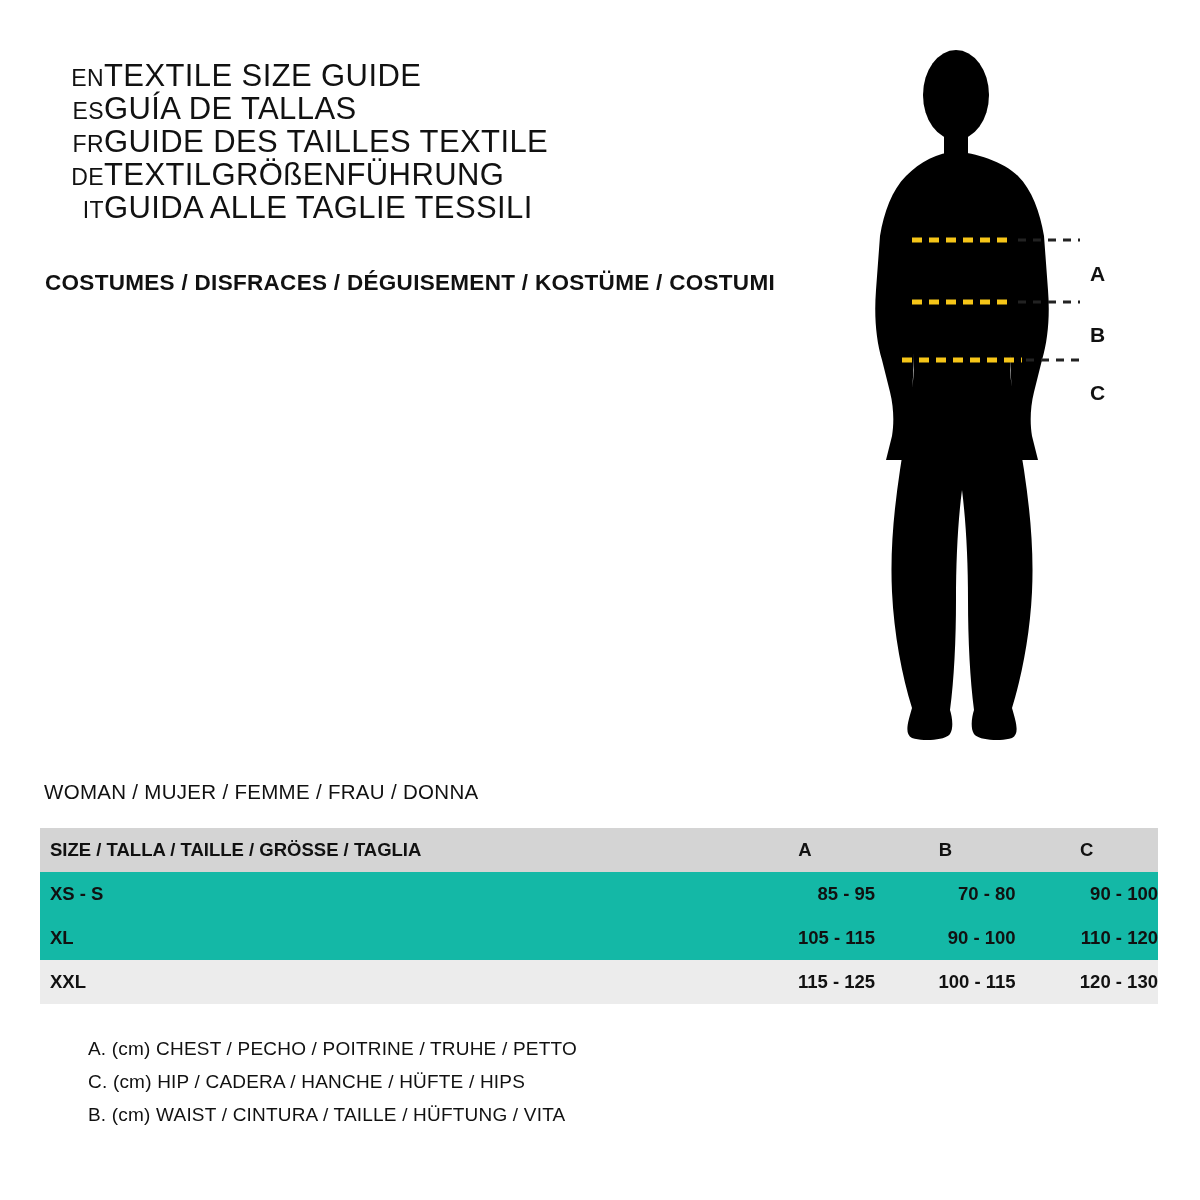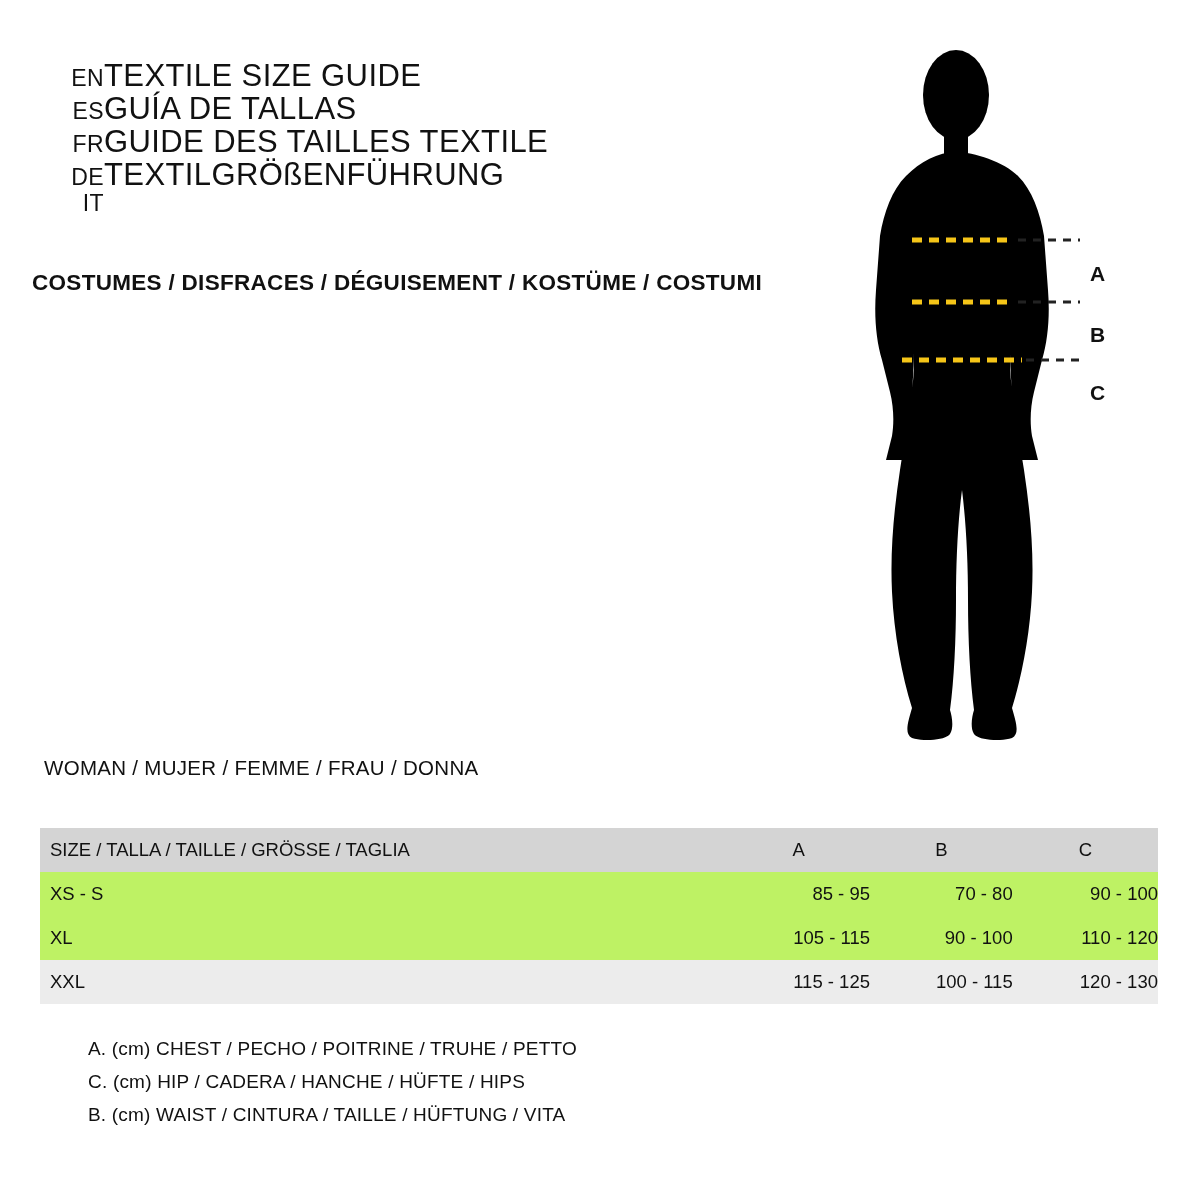--- a/index.html
+++ b/index.html
@@ -35,21 +35,21 @@
     letter-spacing: 0.4px;
     color: #111;
   }
   .lang-text {
     font-size: 31px;
     letter-spacing: 0.4px;
     color: #111;
   }
   .costumes-line {
     position: absolute;
-    left: 32px;
+    left: 45px;
     top: 270px;
     font-size: 22.5px;
     font-weight: bold;
     letter-spacing: 0.3px;
     color: #111;
   }
 
   
   .figure-wrap {
     position: absolute;
@@ -70,53 +70,53 @@
     color: #111;
   }
   .label-a { left: 240px; top: 222px; }
   .label-b { left: 240px; top: 283px; }
   .label-c { left: 240px; top: 341px; }
 
   
   .table-title {
     position: absolute;
     left: 44px;
-    top: 756px;
+    top: 780px;
     font-size: 20.5px;
     letter-spacing: 0.3px;
     color: #111;
   }
   table.size-table {
     position: absolute;
     left: 40px;
     top: 828px;
     width: 1118px;
     border-collapse: collapse;
     font-size: 18.5px;
   }
   table.size-table th,
   table.size-table td {
     padding: 0;
     height: 44px;
-    font-weight: normal;
+    font-weight: bold;
     color: #111;
   }
   table.size-table thead tr {
     background: #d4d4d4;
   }
   table.size-table thead th.col-label {
     text-align: left;
     padding-left: 10px;
     font-size: 18.5px;
   }
   table.size-table thead th.col-meas {
     text-align: center;
     font-size: 18.5px;
   }
-  table.size-table tbody tr.odd { background: #bef264; }
+  table.size-table tbody tr.odd { background: #14b8a6; }
   table.size-table tbody tr.even { background: #ececec; }
   table.size-table tbody td.size-name {
     text-align: left;
     padding-left: 10px;
   }
   table.size-table tbody td.val {
     text-align: right;
   }
 
   
@@ -148,20 +148,21 @@
   <div class="lang-row">
     <span class="lang-code">FR</span>
     <span class="lang-text">GUIDE DES TAILLES TEXTILE</span>
   </div>
   <div class="lang-row">
     <span class="lang-code">DE</span>
     <span class="lang-text">TEXTILGRÖßENFÜHRUNG</span>
   </div>
   <div class="lang-row">
     <span class="lang-code">IT</span>
+    <span class="lang-text">GUIDA ALLE TAGLIE TESSILI</span>
   </div>
 </div>
 
 <div class="costumes-line">COSTUMES / DISFRACES / DÉGUISEMENT / KOSTÜME / COSTUMI</div>
 
 <div class="figure-wrap">
   <svg class="figure-svg" width="320" height="700" viewBox="0 0 320 700">
 
     <ellipse cx="106" cy="55" rx="33" ry="45" fill="#000000"></ellipse>
 

